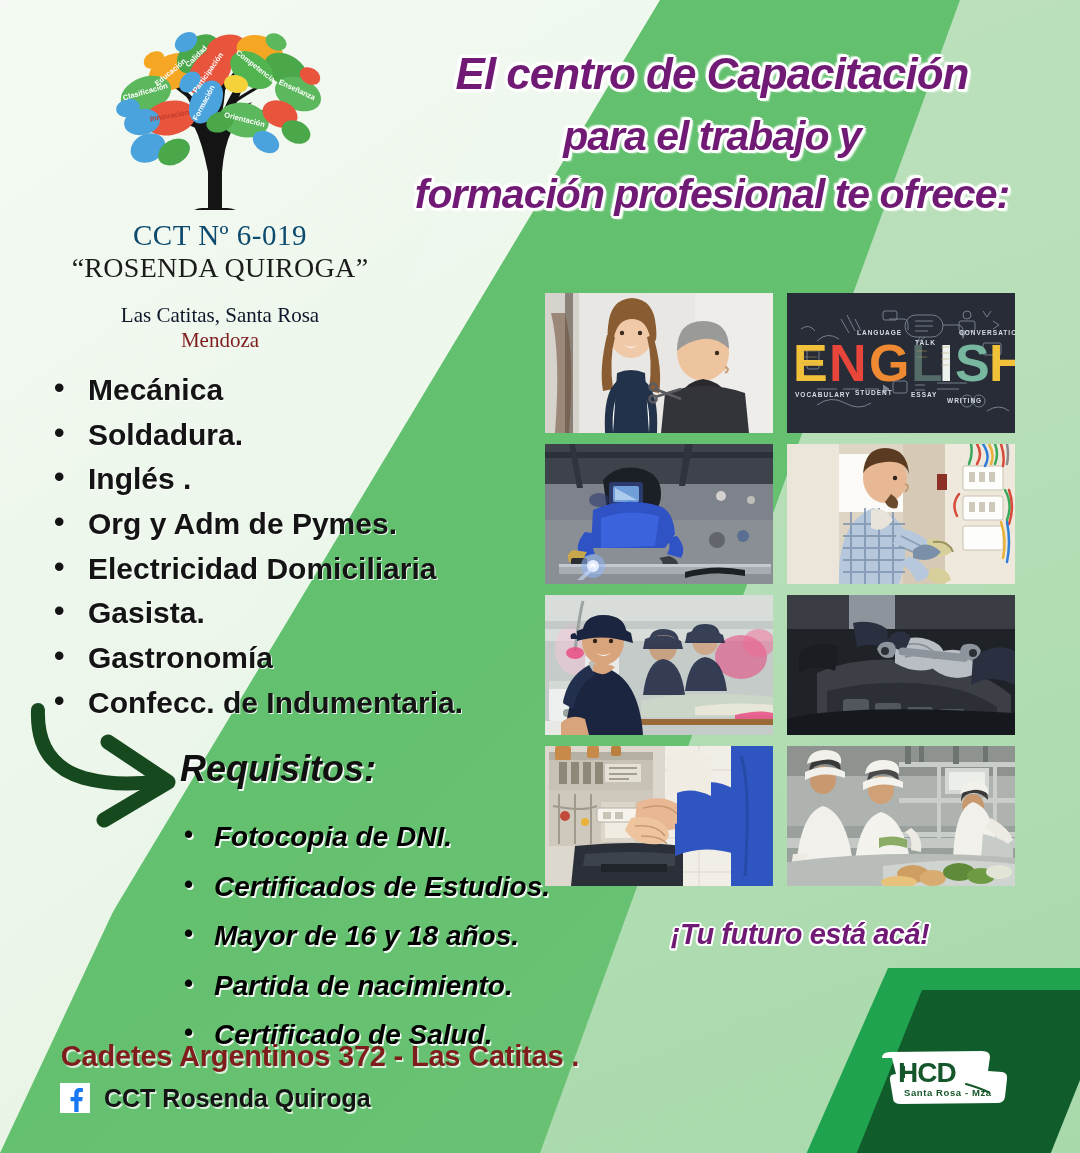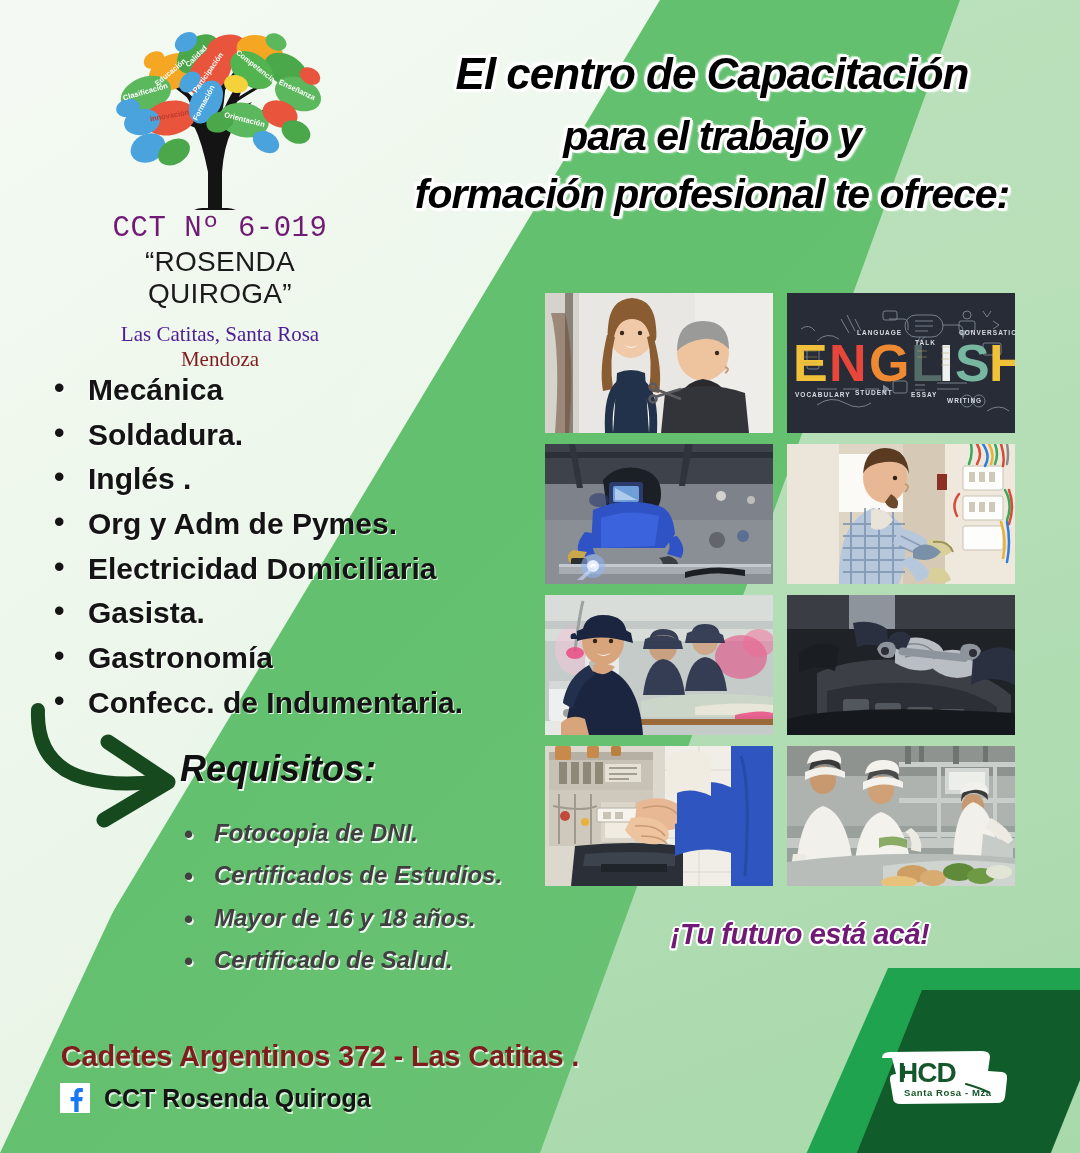--- a/index.html
+++ b/index.html
@@ -51,44 +51,45 @@
   }
 
   
   #logo-block {
     position:absolute; left:70px; top:22px; width:300px; z-index:5;
     text-align:center;
   }
   .tree-wrap { position:relative; width:260px; height:190px; margin:0 auto; }
   .tree-wrap svg { width:100%; height:100%; display:block; }
   .logo-l1 {
-    font-family:Liberation Mono, monospace;
-    font-size:29px; color:#701a75; letter-spacing:.5px; line-height:1.18;
+    font-family:Liberation Serif, serif;
+    font-size:29px; color:#0c4a6e; letter-spacing:.5px; line-height:1.18;
+    margin-top:6px;
   }
   .logo-l2 {
-    font-family:Liberation Sans, sans-serif;
+    font-family:Liberation Serif, serif;
     font-size:28px; color:#1b1b1b; letter-spacing:.3px; line-height:1.12;
   }
   .logo-l3 {
     font-family:"Liberation Serif", serif;
-    font-size:21px; color:#4c1d95; line-height:1.25; margin-top:12px;
+    font-size:21px; color:#0f172a; line-height:1.25; margin-top:18px;
   }
   .logo-l4 {
     font-family:"Liberation Serif", serif;
     font-size:21px; color:#7f1d1d; line-height:1.2;
   }
 
   
   #headline {
     position:absolute; left:372px; top:48px; width:680px; z-index:5;
     text-align:center;
   }
   .hl {
     font-weight:bold; font-style:italic;
-    color:#000000;
+    color:#701a75;
     font-size:44px; line-height:1.18;
     letter-spacing:-1px;
     text-shadow:
       -2px -2px 0 #fff, 2px -2px 0 #fff, -2px 2px 0 #fff, 2px 2px 0 #fff,
       -3px 0 0 #fff, 3px 0 0 #fff, 0 -3px 0 #fff, 0 3px 0 #fff,
       -3px -3px 2px #fff, 3px 3px 2px #fff;
     white-space:nowrap;
   }
   .hl.l1 { font-size:44px; }
   .hl.l2 { font-size:41px; margin-top:12px; }
@@ -118,21 +119,21 @@
   #req { position:absolute; left:176px; top:748px; width:400px; z-index:5; }
   .req-title {
     font-size:36px; font-weight:bold; font-style:italic; color:#101010;
     text-shadow:1.5px 1.5px 0 rgba(255,255,255,.9);
     margin-bottom:22px;
     padding-left:4px;
   }
   #req ul li {
     list-style:none; position:relative;
     padding-left:38px;
-    font-size:24px; font-weight:bold; font-style:italic; color:#404040;
+    font-size:28px; font-weight:bold; font-style:italic; color:#000000;
     line-height:1.77;
     text-shadow:1.5px 1.5px 0 rgba(255,255,255,.9);
     white-space:nowrap;
   }
   #req ul li::before {
     content:"•"; position:absolute; left:8px; top:-1px;
     font-size:26px; font-style:normal;
   }
 
   
@@ -293,20 +294,21 @@
     <path d="M86 40 L146 80 L82 118" stroke="#17491f" stroke-width="15" fill="none" stroke-linecap="round" stroke-linejoin="round"></path>
   </svg>
 </div>
 
 <div id="req">
   <div class="req-title">Requisitos:</div>
   <ul>
     <li>Fotocopia de DNI.</li>
     <li>Certificados de Estudios.</li>
     <li>Mayor de 16 y 18 años.</li>
+    <li>Partida de nacimiento.</li>
     <li>Certificado de Salud.</li>
   </ul>
 </div>
 
 <div id="footer-addr">
   <div class="addr-line">Cadetes Argentinos  372 - Las Catitas .</div>
   <div class="fb-row">
     <span class="fb-icon">
       <svg viewBox="0 0 30 30" xmlns="http://www.w3.org/2000/svg">
         <rect width="30" height="30" fill="#ffffff"></rect>

